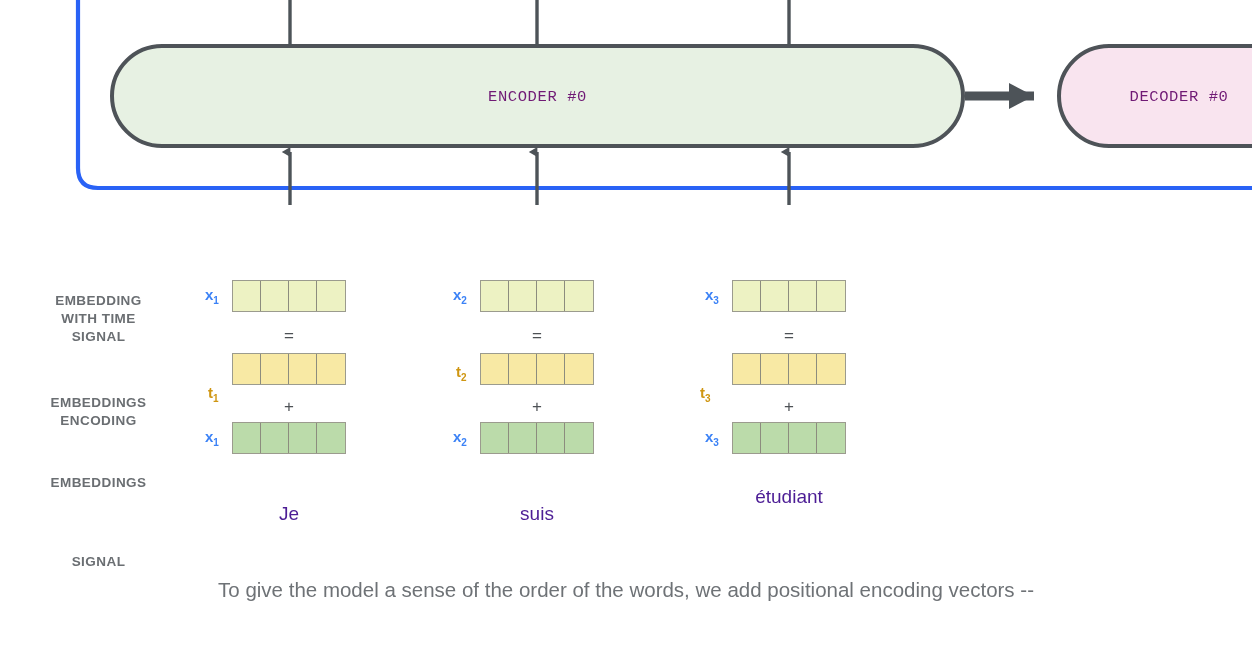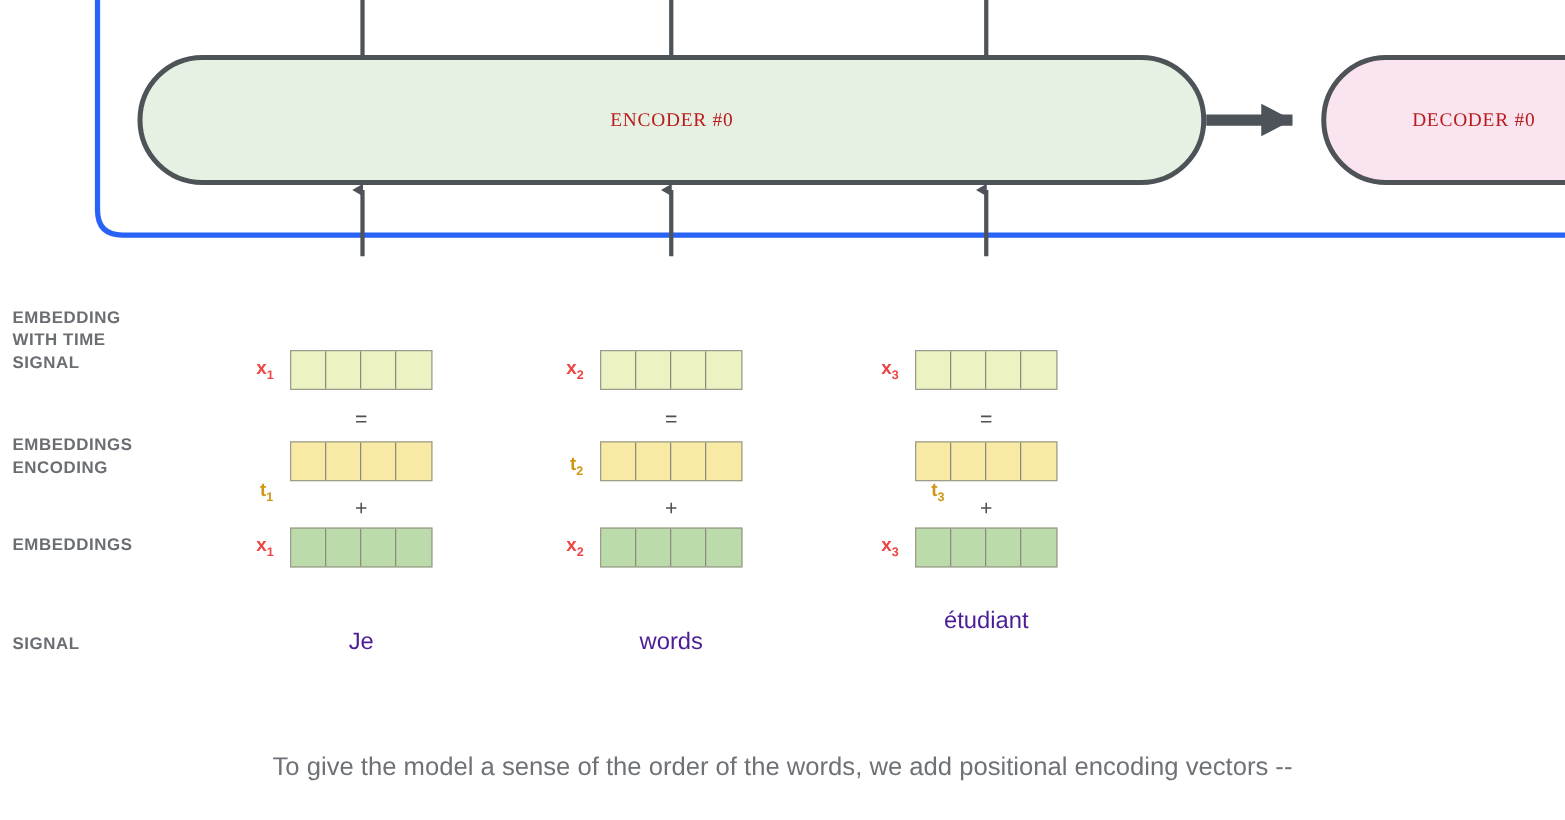--- a/index.html
+++ b/index.html
@@ -30,54 +30,55 @@
     width: 1252px;
     height: 560px;
     overflow: visible;
   }
 
   
   .block-label {
     position: absolute;
     font-size: 15.5px;
     letter-spacing: 0.6px;
-    color: #b91c1c;
+    color: #701a75;
     white-space: nowrap;
-    font-family: Liberation Serif, serif;
+    font-family: Liberation Mono, monospace;
   }
 
   
   .row-label {
     position: absolute;
-    text-align: left;
+    text-align: center;
     font-size: 13.5px;
     font-weight: 700;
     letter-spacing: 0.45px;
     line-height: 18px;
     color: #6a6e72;
     white-space: pre-line;
     font-family: "Liberation Sans", sans-serif;
+    margin-top: 47px;
   }
 
   
   .vec-group {
     position: absolute;
   }
   .vec-tag {
     position: absolute;
     font-size: 15px;
     font-weight: 700;
     font-family: "Liberation Sans", sans-serif;
     line-height: 1;
   }
   .vec-tag sub {
     font-size: 10px;
     font-weight: 700;
   }
-  .tag-green { color: #ef4444; }
+  .tag-green { color: #3b82f6; }
   .tag-amber { color: #cf9612; margin-top: 24px; }
 
   .vec-cells {
     position: absolute;
     display: flex;
     border: 1px solid #9b9b8e;
     box-sizing: border-box;
   }
   .vec-cells .cell {
     width: 28px;
@@ -108,21 +109,21 @@
     color: #4c1d95;
     text-align: center;
     white-space: nowrap;
     font-family: "Liberation Sans", sans-serif;
   }
 
   
   #caption {
     position: absolute;
     left: 0;
-    top: 596px;
+    top: 572px;
     width: 1252px;
     text-align: center;
     font-size: 20.5px;
     line-height: 36px;
     color: #6e7276;
     font-family: "Liberation Sans", sans-serif;
   }
   #caption .line { display: block; }
 </style>
 </head>
@@ -218,33 +219,33 @@
       <div class="cell"></div>
     </div>
     <div class="op" style="left:480px; top:398px;">+</div>
     <div class="vec-tag tag-green" style="left:453px; top:429px;">x<sub>2</sub></div>
     <div class="vec-cells fill-green" style="left:480px; top:422px;">
       <div class="cell"></div>
       <div class="cell"></div>
       <div class="cell"></div>
       <div class="cell"></div>
     </div>
-    <div class="input-word" style="left:480px; top:503px; width:114px;">words</div>
+    <div class="input-word" style="left:480px; top:503px; width:114px;">suis</div>
   </div>
 
   <div class="vec-group">
     <div class="vec-tag tag-green" style="left:705px; top:287px;">x<sub>3</sub></div>
     <div class="vec-cells fill-pale" style="left:732px; top:280px;">
       <div class="cell"></div>
       <div class="cell"></div>
       <div class="cell"></div>
       <div class="cell"></div>
     </div>
     <div class="op" style="left:732px; top:327px;">=</div>
-    <div class="vec-tag tag-amber" style="left:745px; top:361px;">t<sub>3</sub></div>
+    <div class="vec-tag tag-amber" style="left:700px; top:361px;">t<sub>3</sub></div>
     <div class="vec-cells fill-yellow" style="left:732px; top:353px;">
       <div class="cell"></div>
       <div class="cell"></div>
       <div class="cell"></div>
       <div class="cell"></div>
     </div>
     <div class="op" style="left:732px; top:398px;">+</div>
     <div class="vec-tag tag-green" style="left:705px; top:429px;">x<sub>3</sub></div>
     <div class="vec-cells fill-green" style="left:732px; top:422px;">
       <div class="cell"></div>

